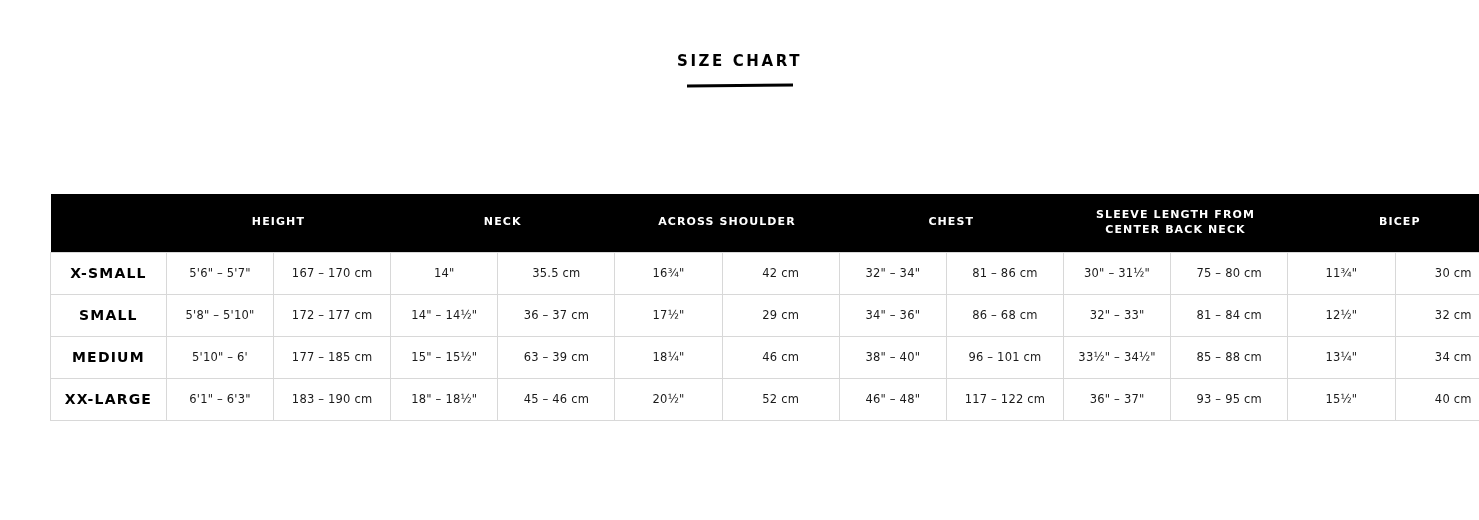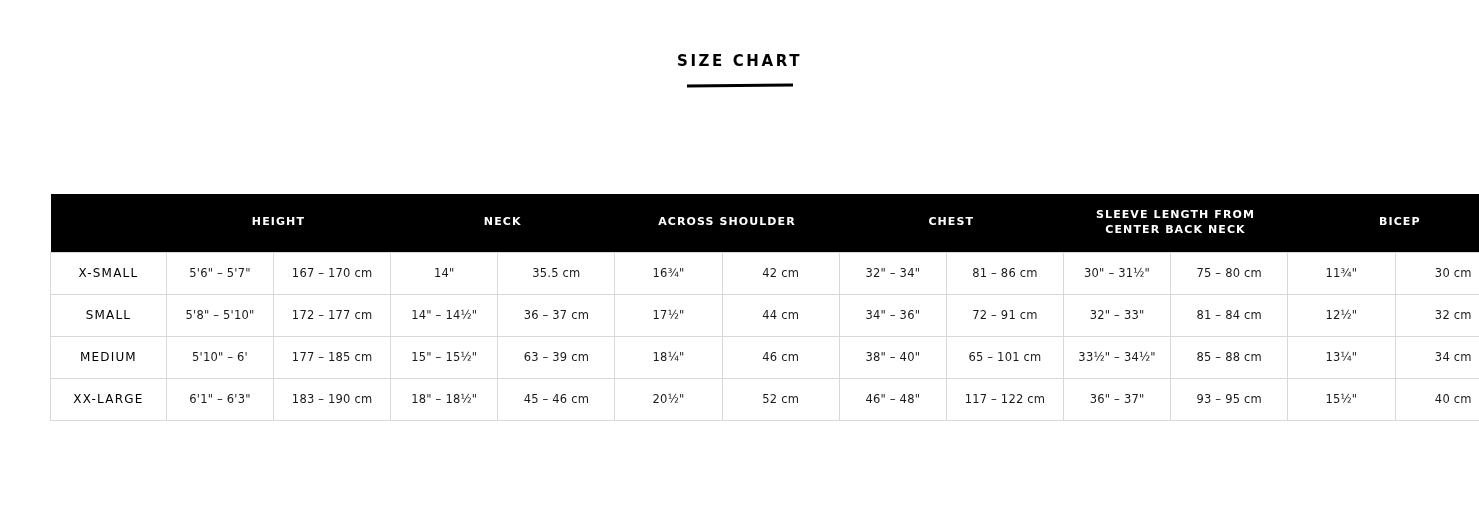--- a/index.html
+++ b/index.html
@@ -84,22 +84,22 @@
     text-align: center;
     vertical-align: middle;
     font-family: "DejaVu Sans", sans-serif;
     font-size: 11.5px;
     color: #1a1a1a;
     letter-spacing: 0.2px;
     padding: 2px 3px;
     background: #ffffff;
   }
   tbody td.size-label {
-    font-weight: normal;
-    font-size: 12px;
+    font-weight: bold;
+    font-size: 14px;
     letter-spacing: 1.2px;
     color: #000000;
   }
   tbody tr td:first-child { border-left: 1px solid #d8d8d8; }
   tbody tr td:last-child  { border-right: 2px solid #14532d; }
 </style>
 </head>
 <body>
 
 <div class="page">
@@ -153,38 +153,38 @@
           <td>11¾"</td>
           <td>30 cm</td>
         </tr>
         <tr>
           <td class="size-label">SMALL</td>
           <td>5'8" – 5'10"</td>
           <td>172 – 177 cm</td>
           <td>14" – 14½"</td>
           <td>36 – 37 cm</td>
           <td>17½"</td>
-          <td>44 cm</td>
+          <td>29 cm</td>
           <td>34" – 36"</td>
-          <td>72 – 91 cm</td>
+          <td>86 – 68 cm</td>
           <td>32" – 33"</td>
           <td>81 – 84 cm</td>
           <td>12½"</td>
           <td>32 cm</td>
         </tr>
         <tr>
           <td class="size-label">MEDIUM</td>
           <td>5'10" – 6'</td>
           <td>177 – 185 cm</td>
           <td>15" – 15½"</td>
           <td>63 – 39 cm</td>
           <td>18¼"</td>
           <td>46 cm</td>
           <td>38" – 40"</td>
-          <td>65 – 101 cm</td>
+          <td>96 – 101 cm</td>
           <td>33½" – 34½"</td>
           <td>85 – 88 cm</td>
           <td>13¼"</td>
           <td>34 cm</td>
         </tr>
         <tr>
           <td class="size-label">XX-LARGE</td>
           <td>6'1" – 6'3"</td>
           <td>183 – 190 cm</td>
           <td>18" – 18½"</td>

